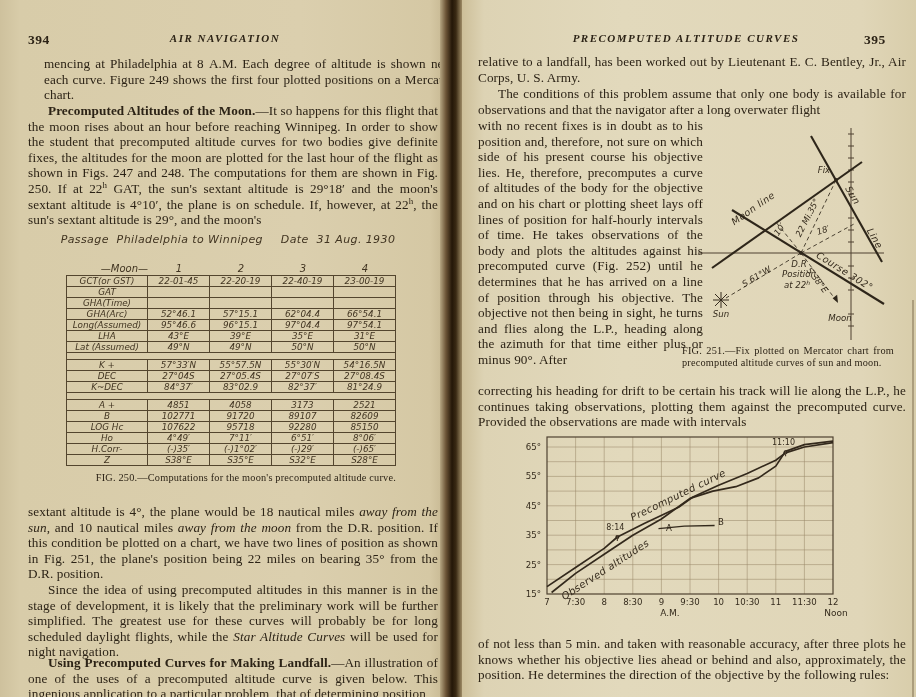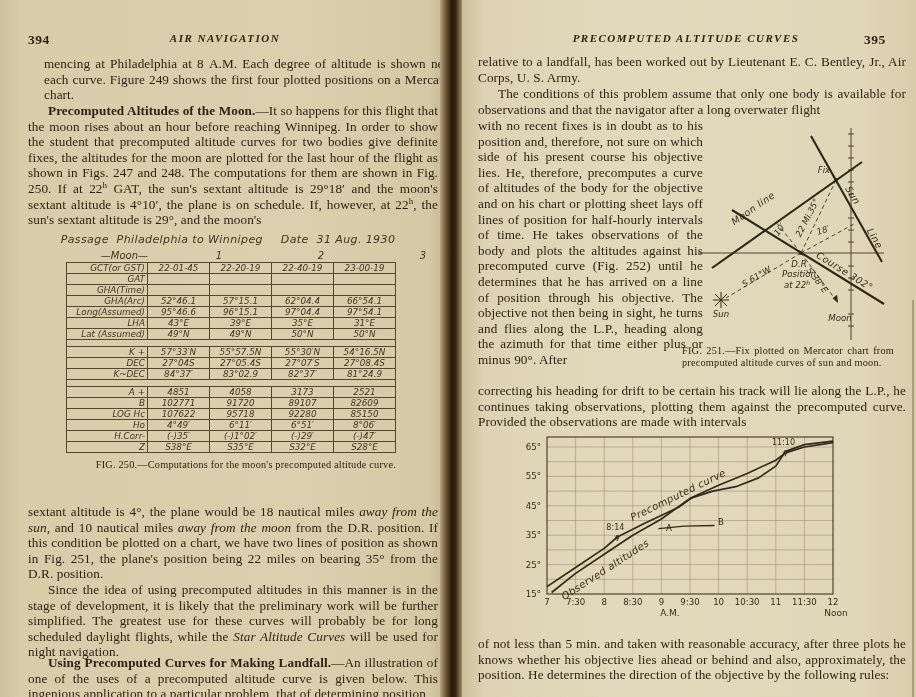--- a/index.html
+++ b/index.html
@@ -29,27 +29,27 @@
   .pagenum{position:absolute;font-size:13.5px;letter-spacing:.5px;}
   .runtitle{position:absolute;transform:translateX(-50%);font-size:11px;font-style:italic;letter-spacing:1.5px;white-space:nowrap;}
 
   .caption{font-size:10.3px;line-height:12px;text-align:right;letter-spacing:.2px;}
 
   
   .hand{font-family:"DejaVu Sans",sans-serif;font-style:italic;color:#413421;}
   .fig250{position:absolute;left:60px;top:233px;width:336px;}
   .t-title{text-align:center;font-size:11px;letter-spacing:.4px;white-space:nowrap;}
   .t-title .gap{display:inline-block;width:14px;}
-  .t-moonrow{display:grid;grid-template-columns:82px repeat(4,62px);font-size:10px;margin:4px 0 0 6px;gap:40px;}
+  .t-moonrow{display:grid;grid-template-columns:82px repeat(4,62px);font-size:10px;margin:17px 0 0 6px;}
   .t-moonrow span{text-align:center;}
   table.comp{border-collapse:collapse;margin:1px 0 0 6px;}
   table.comp td{border:1px solid #53452e;font-size:8.8px;line-height:9px;height:10px;
       padding:0 2px;text-align:center;white-space:nowrap;color:#413421;
       font-family:"DejaVu Sans",sans-serif;font-style:italic;}
-  table.comp td.lbl{text-align:right;width:76px;max-width:76px;overflow:hidden;}
+  table.comp td.lbl{text-align:center;width:76px;max-width:76px;overflow:hidden;}
   table.comp td.val{width:57px;}
   table.comp tr.spacer td{height:6px;border-left:1px solid #53452e;border-right:1px solid #53452e;}
   .fig250 .caption{margin-top:6px;}
 
   
   svg text{font-family:"DejaVu Sans",sans-serif;fill:#352b1d;}
   .figlab{font-size:8.6px;font-style:italic;}
   .figlab-big{font-size:9.5px;font-style:italic;letter-spacing:.5px;}
   .supt{font-size:6px;}
   .thick{stroke:#2e261a;stroke-width:2.1;fill:none;}
@@ -191,30 +191,30 @@
             <tr>
               <td class="lbl">LOG Hc</td>
               <td class="val">107622</td>
               <td class="val">95718</td>
               <td class="val">92280</td>
               <td class="val">85150</td>
             </tr>
             <tr>
               <td class="lbl">Ho</td>
               <td class="val">4°49′</td>
-              <td class="val">6°11′</td>
+              <td class="val">7°11′</td>
               <td class="val">6°51′</td>
               <td class="val">8°06′</td>
             </tr>
             <tr>
               <td class="lbl">H.Corr-</td>
               <td class="val">(-)35′</td>
               <td class="val">(-)1°02′</td>
               <td class="val">(-)29′</td>
-              <td class="val">(-)47′</td>
+              <td class="val">(-)65′</td>
             </tr>
             <tr>
               <td class="lbl">Z</td>
               <td class="val">S38°E</td>
               <td class="val">S35°E</td>
               <td class="val">S32°E</td>
               <td class="val">S28°E</td>
             </tr>
           </tbody>
       </table>

